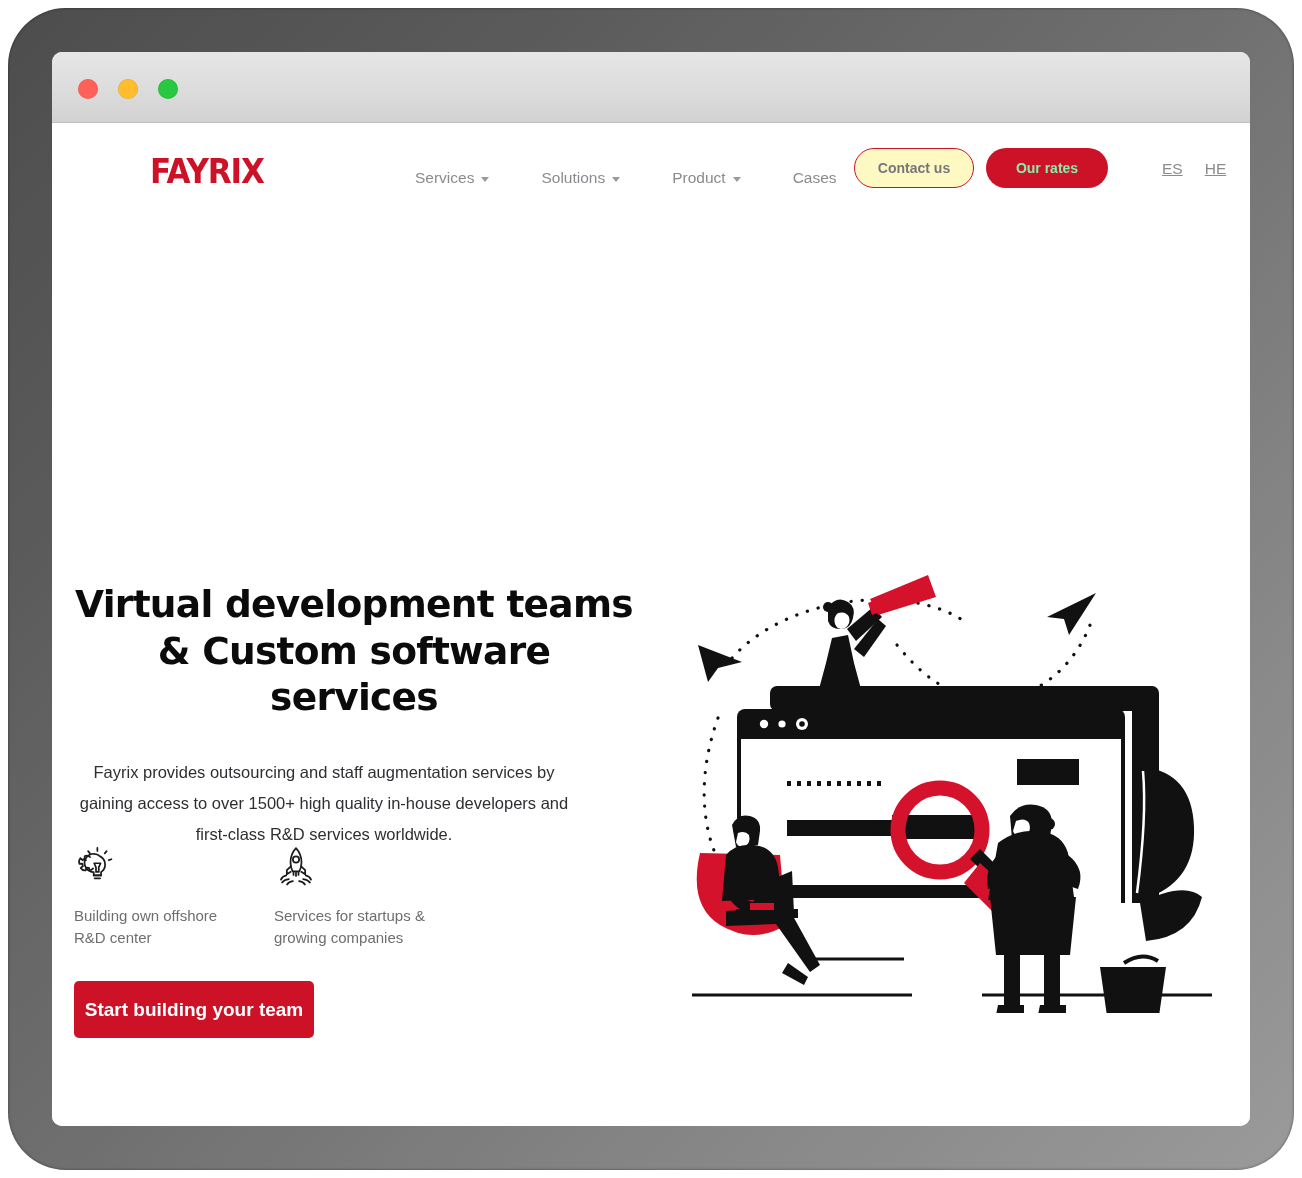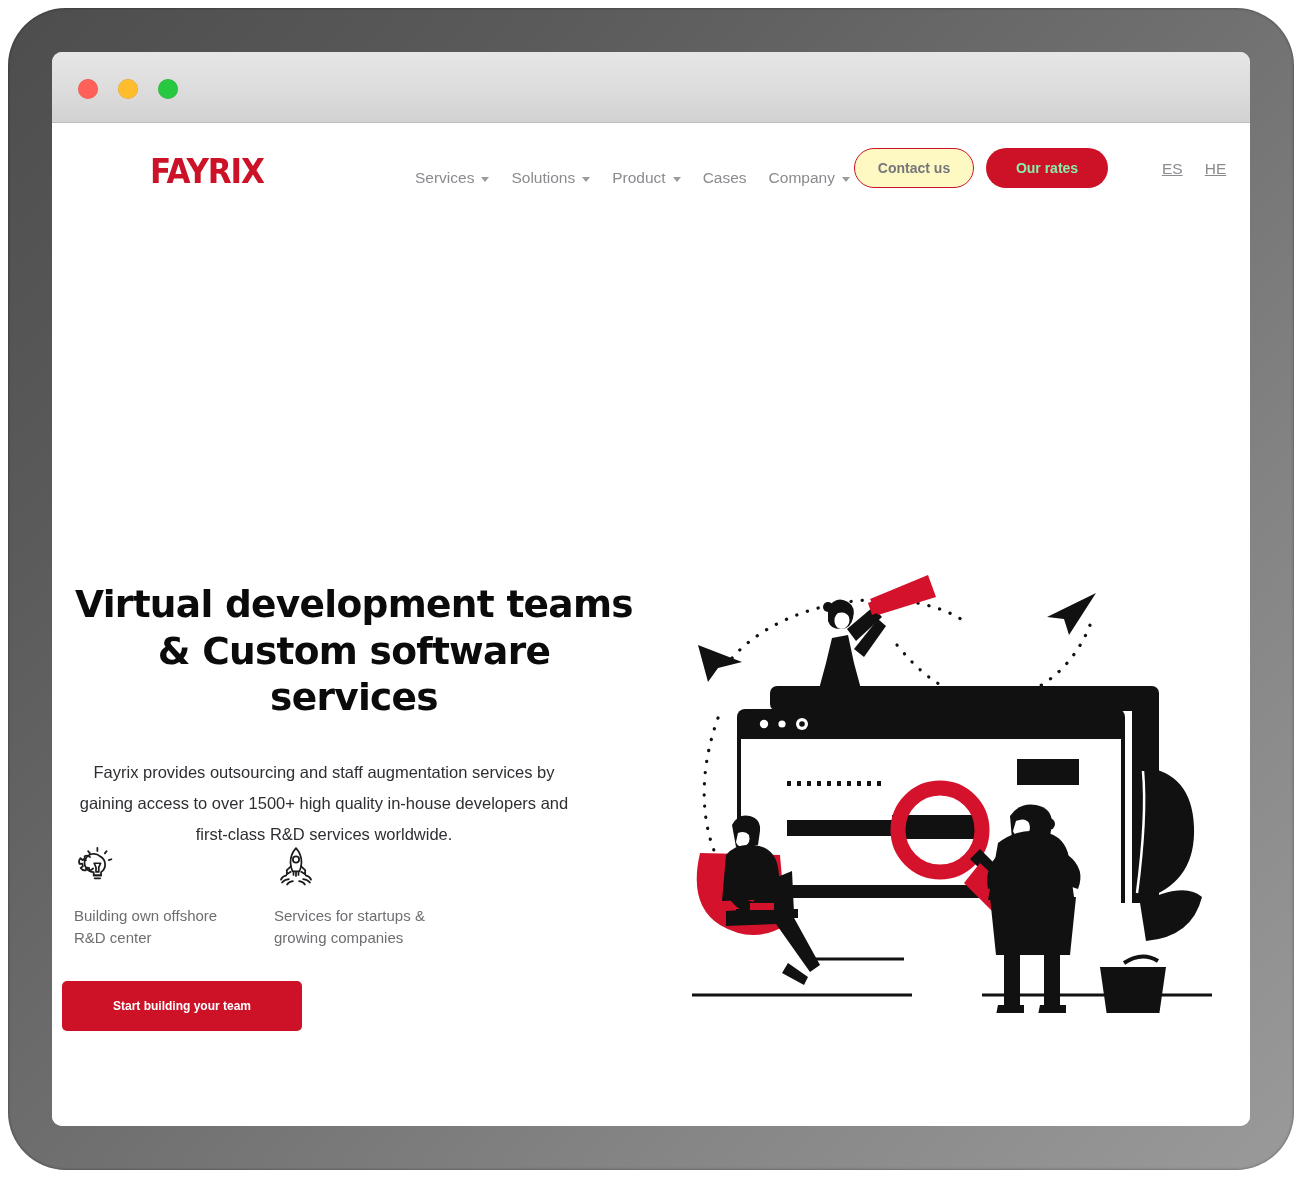--- a/index.html
+++ b/index.html
@@ -53,21 +53,21 @@
   }
   #logo{
     position:absolute;left:98px;top:32px;
     font-family:"DejaVu Sans", sans-serif;
     font-weight:bold;font-size:33px;letter-spacing:-1.2px;
     color:#cd1228;line-height:1;
     transform:scaleX(.94);transform-origin:left center;
     user-select:none;
   }
   #main-nav{
-    position:absolute;left:363px;top:46px;display:flex;align-items:center;gap:22px;
+    position:absolute;left:363px;top:46px;display:flex;align-items:center;gap:52px;
   }
   .nav-item{
     display:flex;align-items:center;gap:7px;
     font-size:15.5px;color:#8b8b8f;white-space:nowrap;cursor:pointer;
   }
   .caret{
     width:0;height:0;border-left:4.5px solid transparent;border-right:4.5px solid transparent;
     border-top:5px solid #9b9b9f;display:inline-block;margin-top:3px;
   }
   #btn-contact{
@@ -104,24 +104,24 @@
     position:absolute;left:22px;top:720px;width:620px;display:flex;
   }
   .feature{width:200px;}
   .feature-icon{height:46px;display:block;margin-bottom:16px;}
   .feature-label{
     font-size:15px;color:#6e6e72;line-height:1.48;white-space:pre-line;
   }
 
   
   #cta-button{
-    position:absolute;left:10px;top:858px;width:240px;height:50px;
+    position:absolute;left:22px;top:858px;width:240px;height:57px;
     background:#cd1228;border-radius:5px;
     display:flex;align-items:center;justify-content:center;
-    font-size:12px;font-weight:bold;color:#ffffff;cursor:pointer;
+    font-size:19px;font-weight:bold;color:#ffffff;cursor:pointer;
   }
 
   
   #hero-illustration{position:absolute;left:640px;top:440px;width:520px;height:450px;}
 </style>
 </head>
 <body>
 
 <div id="device-frame"></div>
 <div id="device-inner-shadow"></div>

